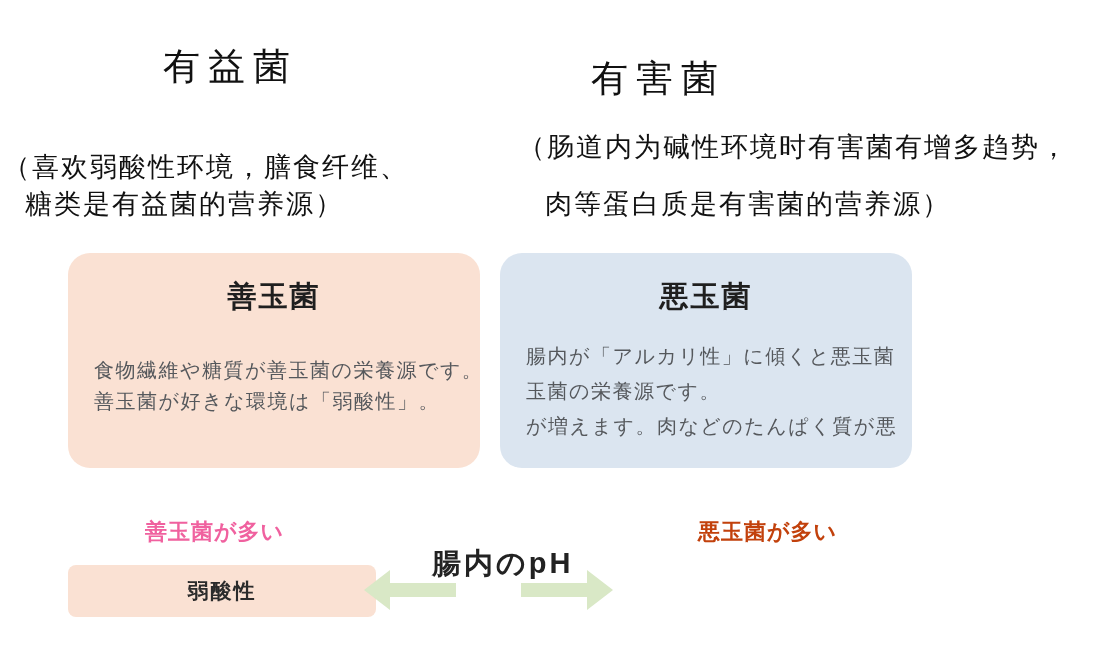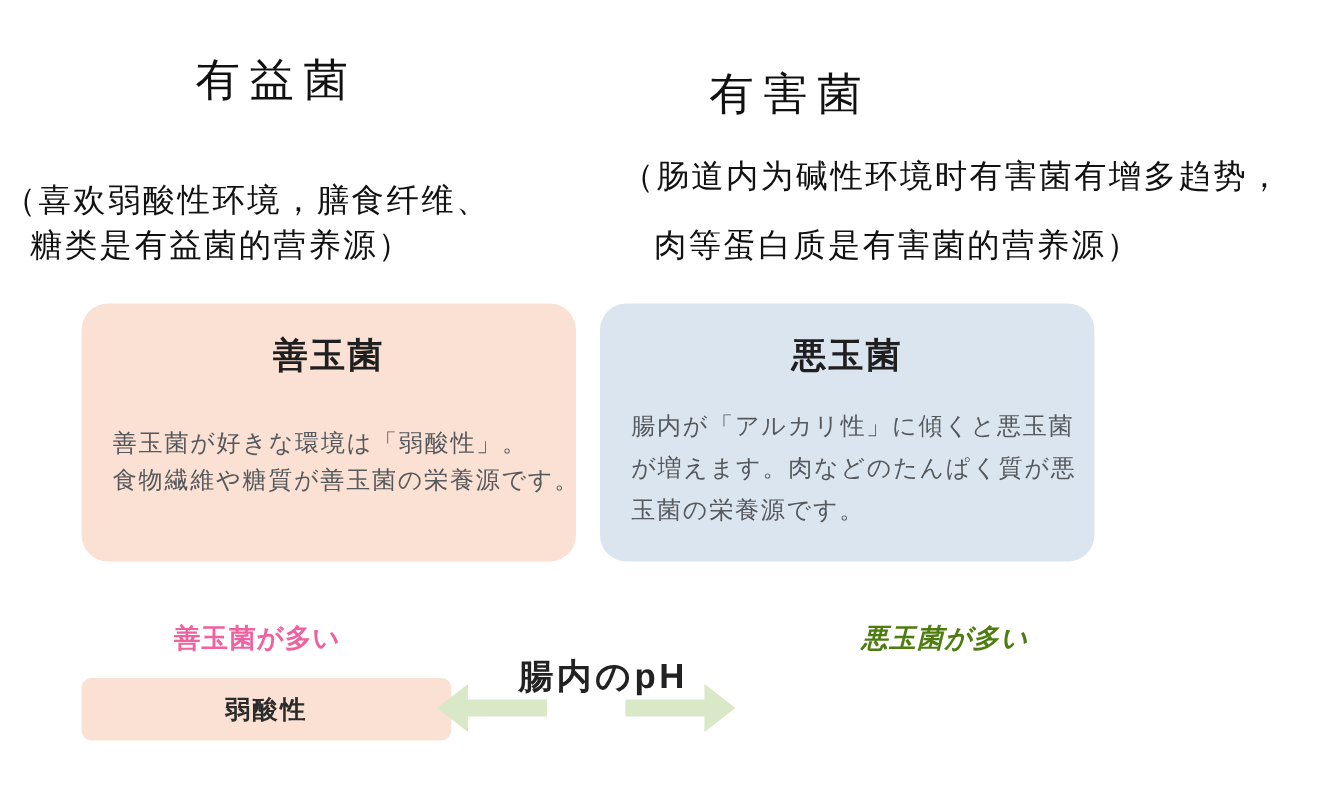--- a/index.html
+++ b/index.html
@@ -77,21 +77,21 @@
 
   
   .scale-label {
     position: absolute;
     font-size: 22px;
     font-weight: bold;
     letter-spacing: 1px;
     white-space: nowrap;
   }
   .lbl-good { left: 145px; top: 517px; color: #f0619f; }
-  .lbl-bad  { left: 718px; top: 517px; color: #4d7c0f; font-style: italic; }
+  .lbl-bad  { left: 698px; top: 517px; color: #c2410c; }
   .lbl-ph   { left: 432px; top: 544px; color: #222222; font-size: 29px; letter-spacing: 3px; }
 
   .ph-box {
     position: absolute;
     top: 565px;
     height: 52px;
     border-radius: 8px;
     display: flex;
     align-items: center;
     justify-content: center;
@@ -117,31 +117,31 @@
   <div class="abs serif heading h-right">有害菌</div>
 
   <div class="abs serif note n-l1">（喜欢弱酸性环境，膳食纤维、</div>
   <div class="abs serif note n-l2">糖类是有益菌的营养源）</div>
   <div class="abs serif note n-r1">（肠道内为碱性环境时有害菌有增多趋势，</div>
   <div class="abs serif note n-r2">肉等蛋白质是有害菌的营养源）</div>
 
   <div class="card card-good sans">
     <div class="card-title">善玉菌</div>
     <div class="card-body body-good">
+      <div>食物繊維や糖質が善玉菌の栄養源です。</div>
       <div>善玉菌が好きな環境は「弱酸性」。</div>
-      <div>食物繊維や糖質が善玉菌の栄養源です。</div>
     </div>
   </div>
 
   <div class="card card-bad sans">
     <div class="card-title">悪玉菌</div>
     <div class="card-body body-bad">
       <div>腸内が「アルカリ性」に傾くと悪玉菌</div>
+      <div>玉菌の栄養源です。</div>
       <div>が増えます。肉などのたんぱく質が悪</div>
-      <div>玉菌の栄養源です。</div>
     </div>
   </div>
 
   <div class="scale-label sans lbl-good">善玉菌が多い</div>
   <div class="scale-label sans lbl-ph">腸内のpH</div>
   <div class="scale-label sans lbl-bad">悪玉菌が多い</div>
 
   <div class="ph-box ph-box-left sans">
     <span>弱酸性</span>
   </div>

